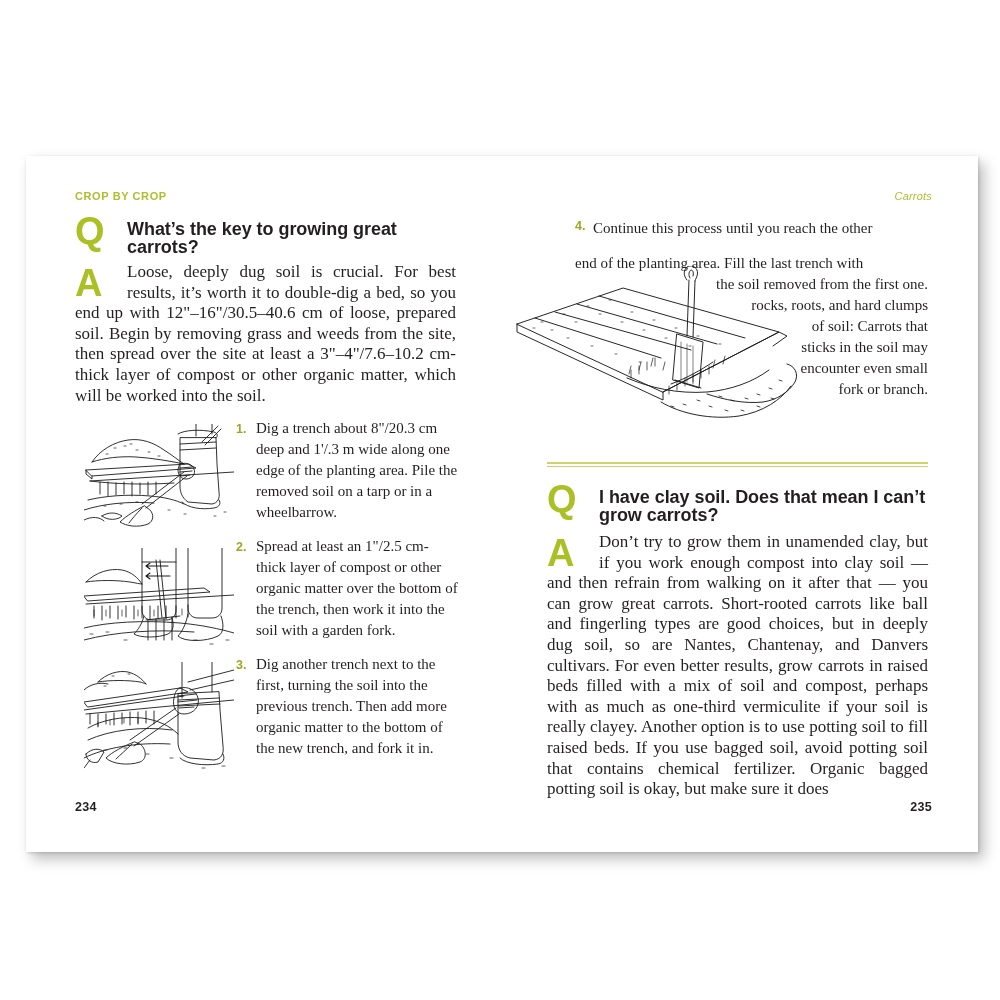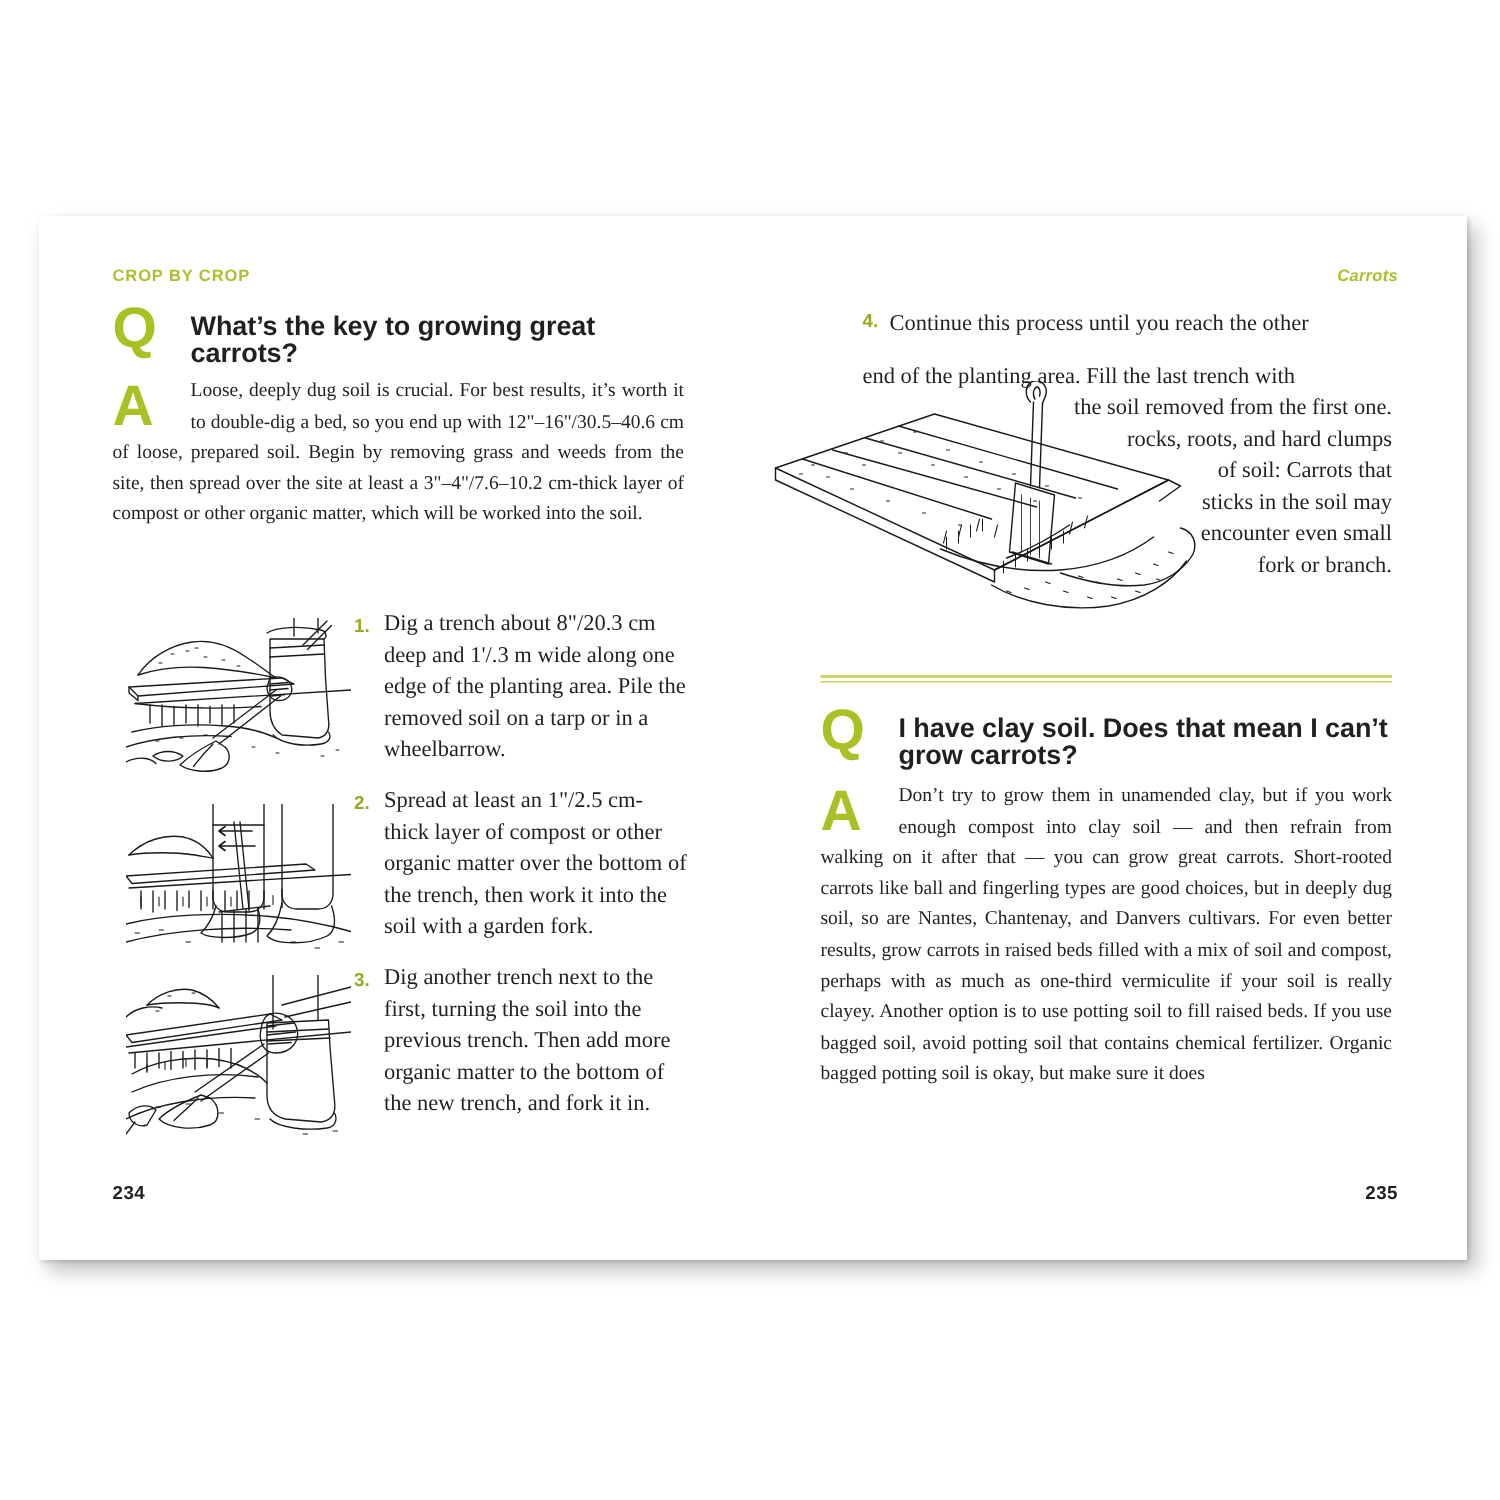--- a/index.html
+++ b/index.html
@@ -16,21 +16,21 @@
     position: relative;
     width: 1000px;
     height: 1000px;
     background: #ffffff;
   }
 
   
   #page-card {
     position: absolute;
     left: 26px;
-    top: 144px;
+    top: 156px;
     width: 952px;
     height: 696px;
     background: #ffffff;
     box-shadow: 6px 7px 13px rgba(0,0,0,0.26), 1px 1px 3px rgba(0,0,0,0.15);
     overflow: hidden;
   }
 
   
   .running-head {
     position: absolute;
@@ -40,21 +40,21 @@
     letter-spacing: 0.6px;
     color: #b0bd2c;
   }
   .running-head.left {
     left: 49px;
     font-weight: 600;
   }
   .running-head.right {
     right: 46px;
     font-style: italic;
-    font-weight: 700;
+    font-weight: 400;
     letter-spacing: 0.2px;
   }
 
   
   .folio {
     position: absolute;
     bottom: 38px;
     font-family: "Liberation Sans", sans-serif;
     font-size: 12.5px;
     font-weight: 700;
@@ -96,21 +96,21 @@
     font-family: "Liberation Sans", sans-serif;
     font-size: 18px;
     line-height: 17.5px;
     color: #231f20;
     font-weight: 600;
     letter-spacing: -0.05px;
     padding-top: 3px;
   }
 
   .a-body {
-    font-size: 13px;
+    font-size: 17px;
     line-height: 20.6px;
     color: #231f20;
     text-align: justify;
     hyphens: auto;
     margin-top: 2px;
   }
   .a-body .drop-indent {
     float: left;
     width: 52px;
     height: 40px;

